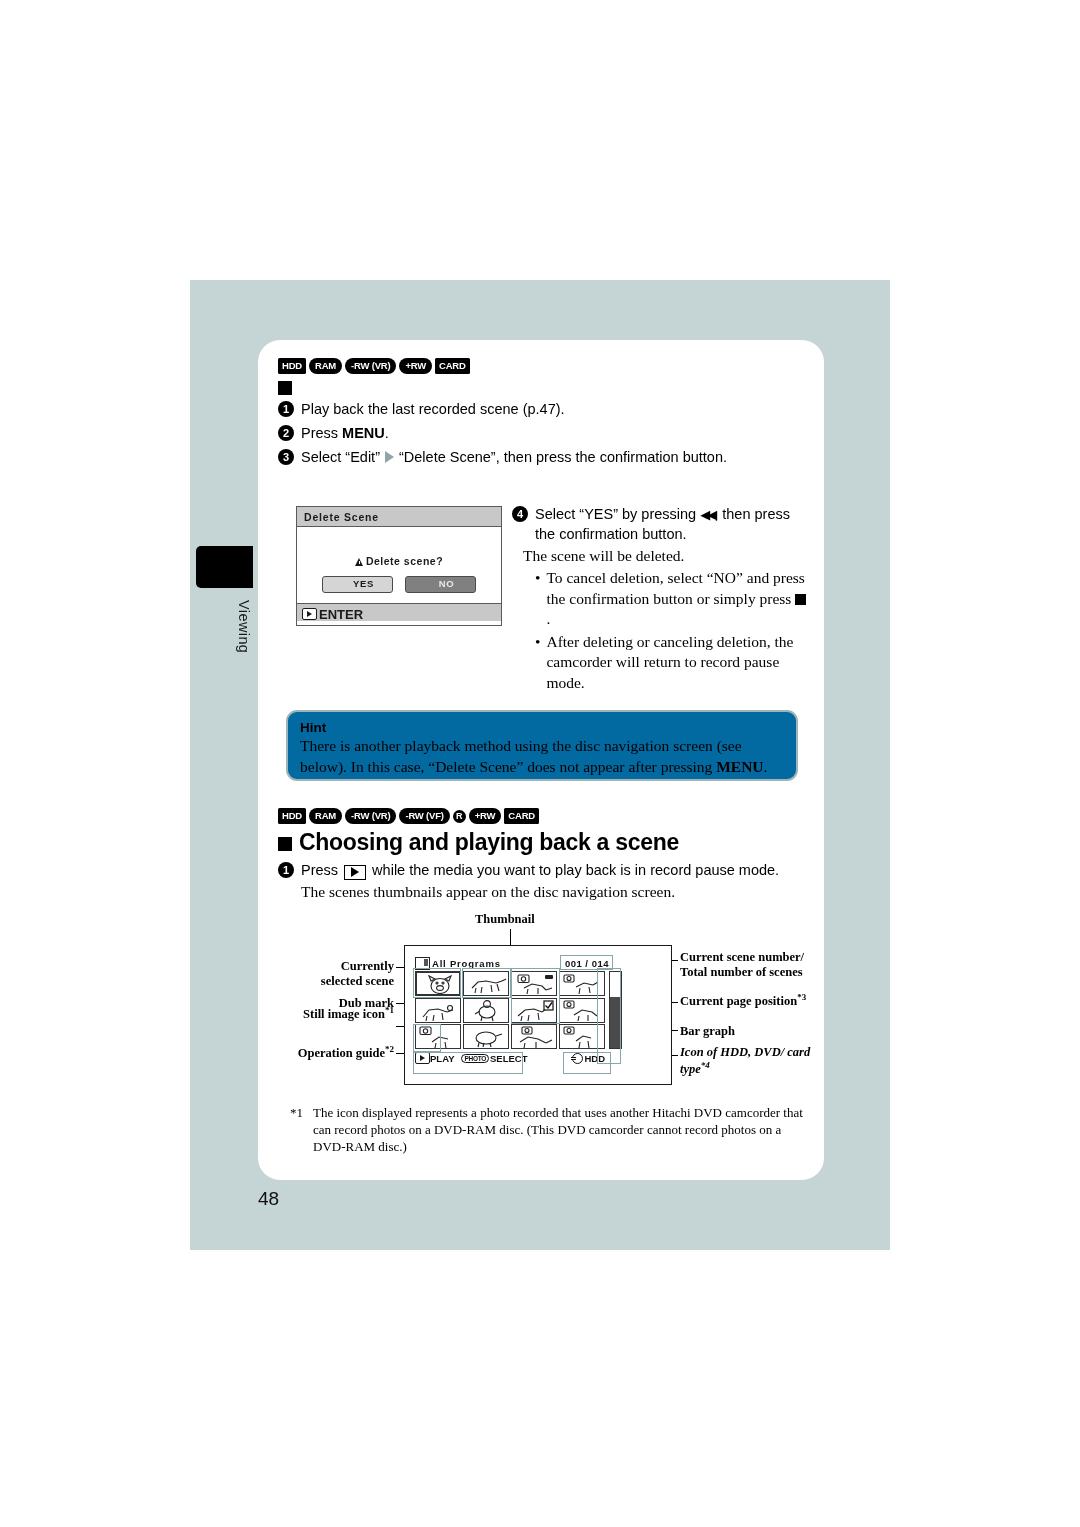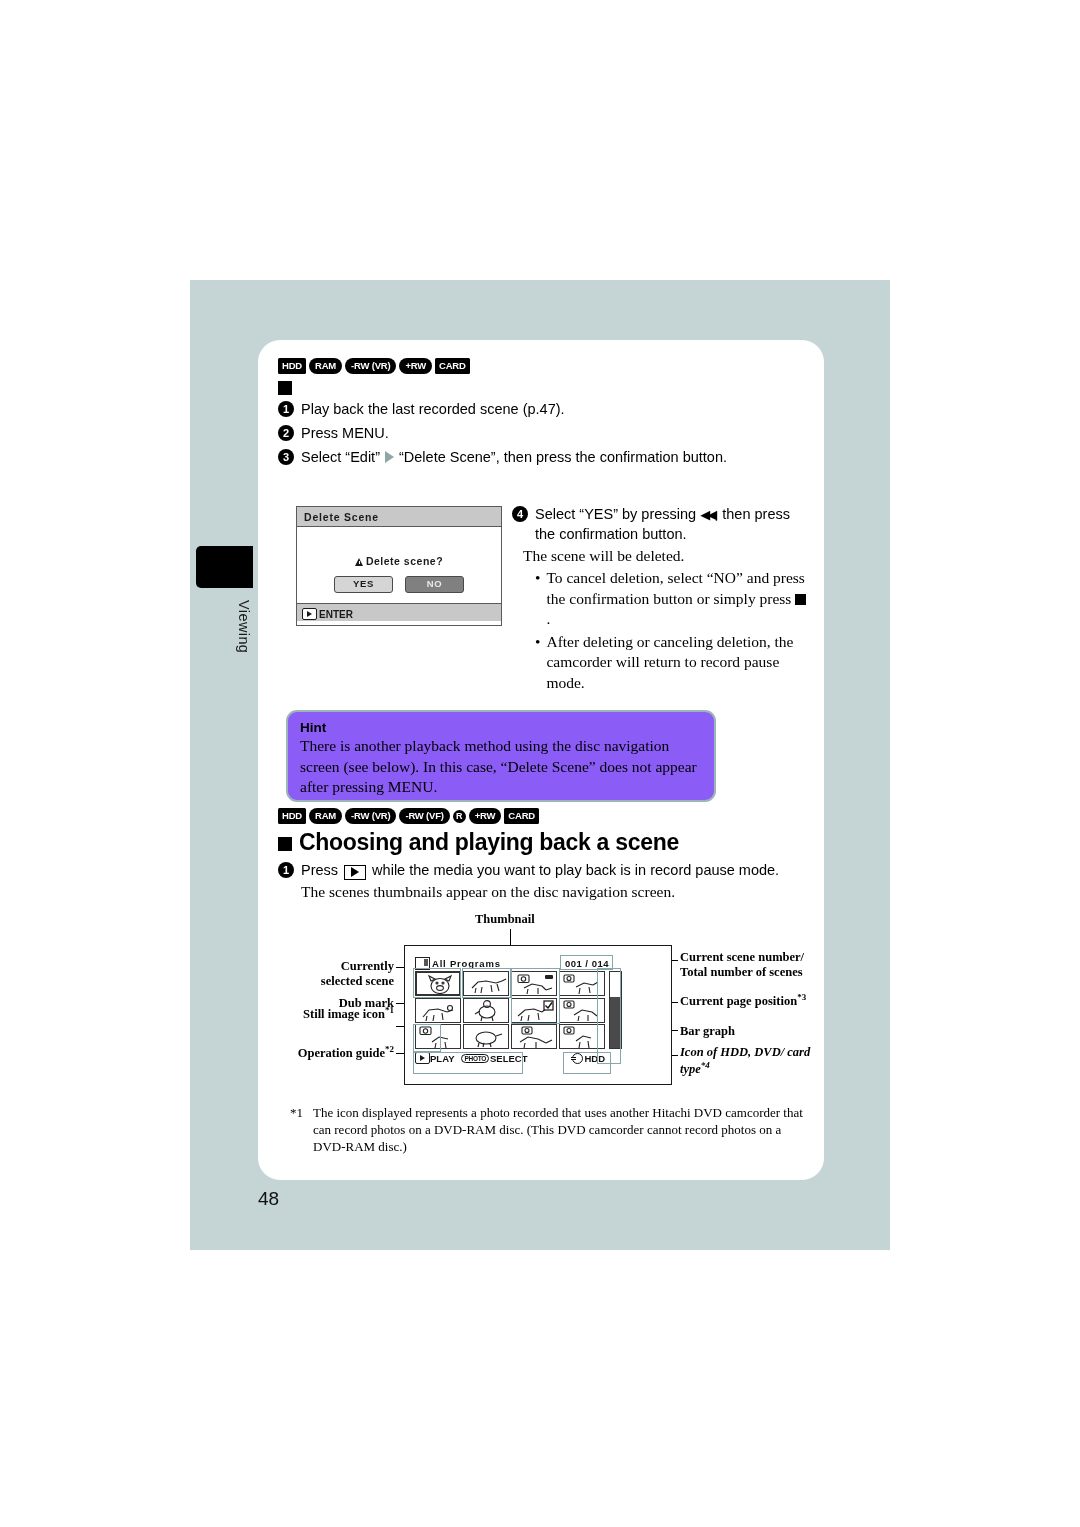--- a/index.html
+++ b/index.html
@@ -110,21 +110,21 @@
     text-align: center;
     line-height: 16px;
     margin-top: 2px;
     font-family: "Liberation Sans", sans-serif;
   }
   .step-text {
     font-size: 14.5px;
     color: #000;
     line-height: 1.38;
   }
-  .b { font-weight: normal; text-align: right; }
+  .b { font-weight: bold; text-align: right; }
 
   .tri-right {
     display: inline-block;
     width: 0; height: 0;
     border-left: 9px solid #8fa5a8;
     border-top: 6px solid transparent;
     border-bottom: 6px solid transparent;
     vertical-align: -1px;
     margin: 0 5px;
   }
@@ -226,28 +226,29 @@
   }
   .dlg-btn {
     width: 57px; height: 15px;
     border: 1.2px solid #4a4a4a;
     border-radius: 3px;
     font-size: 9.5px;
     font-weight: bold;
     text-align: center;
     line-height: 14px;
     letter-spacing: 0.6px;
+    padding-left: 12px;
   }
   .dlg-btn.off { background: #d5d5d5; color: #1a1a1a; }
   .dlg-btn.on  { background: #808080; color: #e8e8e8; }
   .dlg-foot {
     height: 18px;
     background: #c8c8c8;
     border-top: 1.2px solid #5a5a5a;
-    font-size: 10px;
+    font-size: 13px;
     font-weight: bold;
     color: #1a1a1a;
     padding: 3px 0 0 5px;
     box-sizing: border-box;
     display: flex; align-items: center; gap: 2px;
   }
   .mini-play {
     display: inline-block;
     border: 1.2px solid #1a1a1a;
     border-radius: 2px;
@@ -283,24 +284,24 @@
     font-size: 15.5px;
     line-height: 1.32;
     margin-top: 2px;
   }
   .bullet-dot { flex: none; }
 
   
   .hint {
     position: absolute;
     left: 286px; top: 710px;
-    width: 430px;
+    width: 512px;
     border: 2.2px solid #9db4b8;
     border-radius: 11px;
-    background: #8b5cf6;
+    background: #0369a1;
     padding: 8px 12px 2px 12px;
     box-sizing: border-box;
   }
   .hint-title {
     font-size: 13.5px;
     font-weight: bold;
     color: #000;
     margin-bottom: 1px;
   }
   .hint-body {

